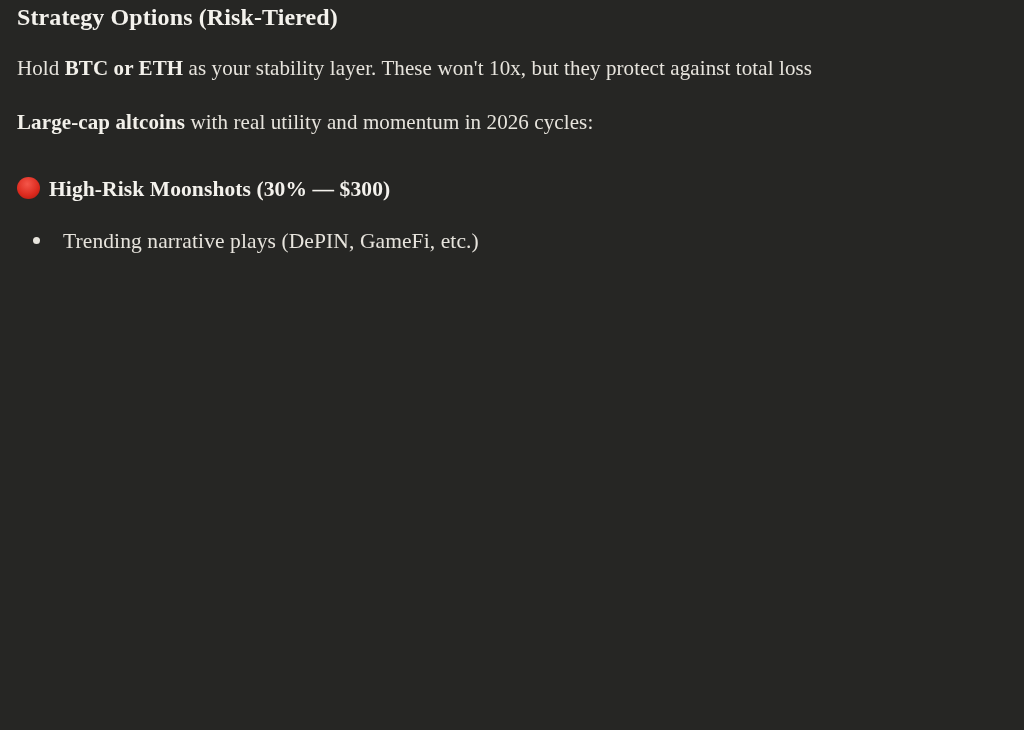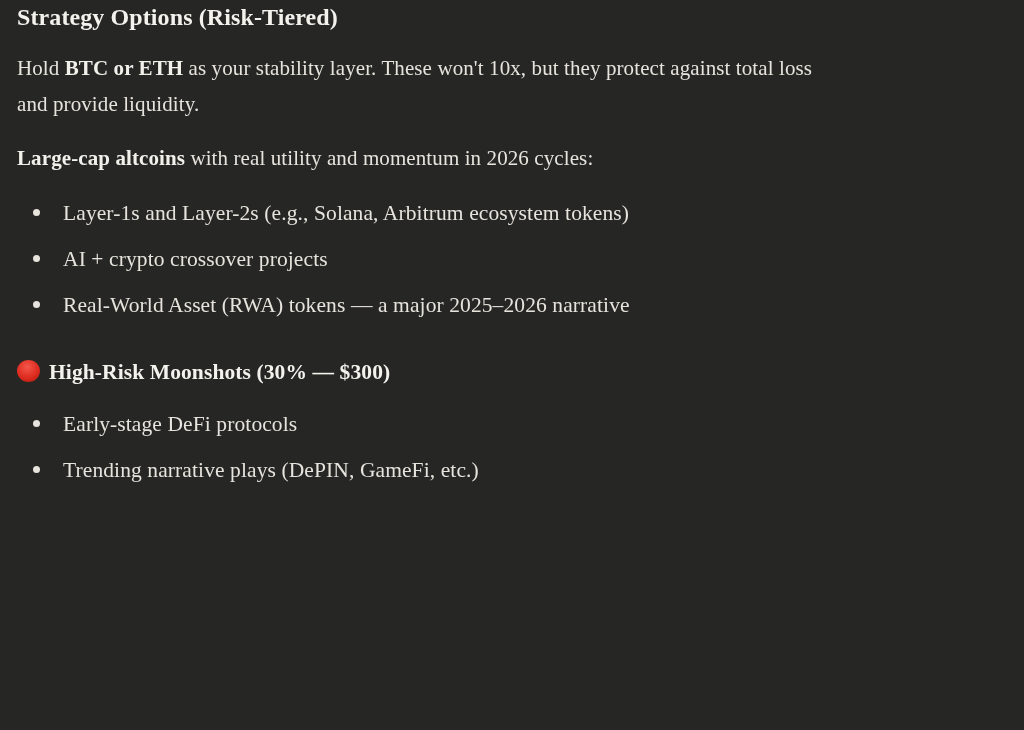--- a/index.html
+++ b/index.html
@@ -78,33 +78,27 @@
   }
 </style>
 </head>
 <body>
 
 <div class="content">
 
   <h2 class="doc-title">Strategy Options (Risk-Tiered)</h2>
 
   <p class="para">
-    <span>Hold </span><strong>BTC or ETH</strong><span> as your stability layer. These won't 10x, but they protect against total loss</span><br><span>and provide liquidity.</span>
+    <span>Hold </span><strong>BTC or ETH</strong><span> as your stability layer. These won't 10x, but they protect against total loss</span><br>
   </p>
 
   <p class="para">
     <strong>Large-cap altcoins</strong><span> with real utility and momentum in 2026 cycles:</span>
   </p>
-  <ul class="bullet-list">
-    <li>Layer-1s and Layer-2s (e.g., Solana, Arbitrum ecosystem tokens)</li>
-    <li>AI + crypto crossover projects</li>
-    <li>Real-World Asset (RWA) tokens — a major 2025–2026 narrative</li>
-  </ul>
 
   <h3 class="tier-heading">
     <span class="dot red"></span><span>High-Risk Moonshots (30% — $300)</span>
   </h3>
   <ul class="bullet-list">
-    <li>Early-stage DeFi protocols</li>
     <li>Trending narrative plays (DePIN, GameFi, etc.)</li>
   </ul>
 
 </div>
 
 </body></html>

